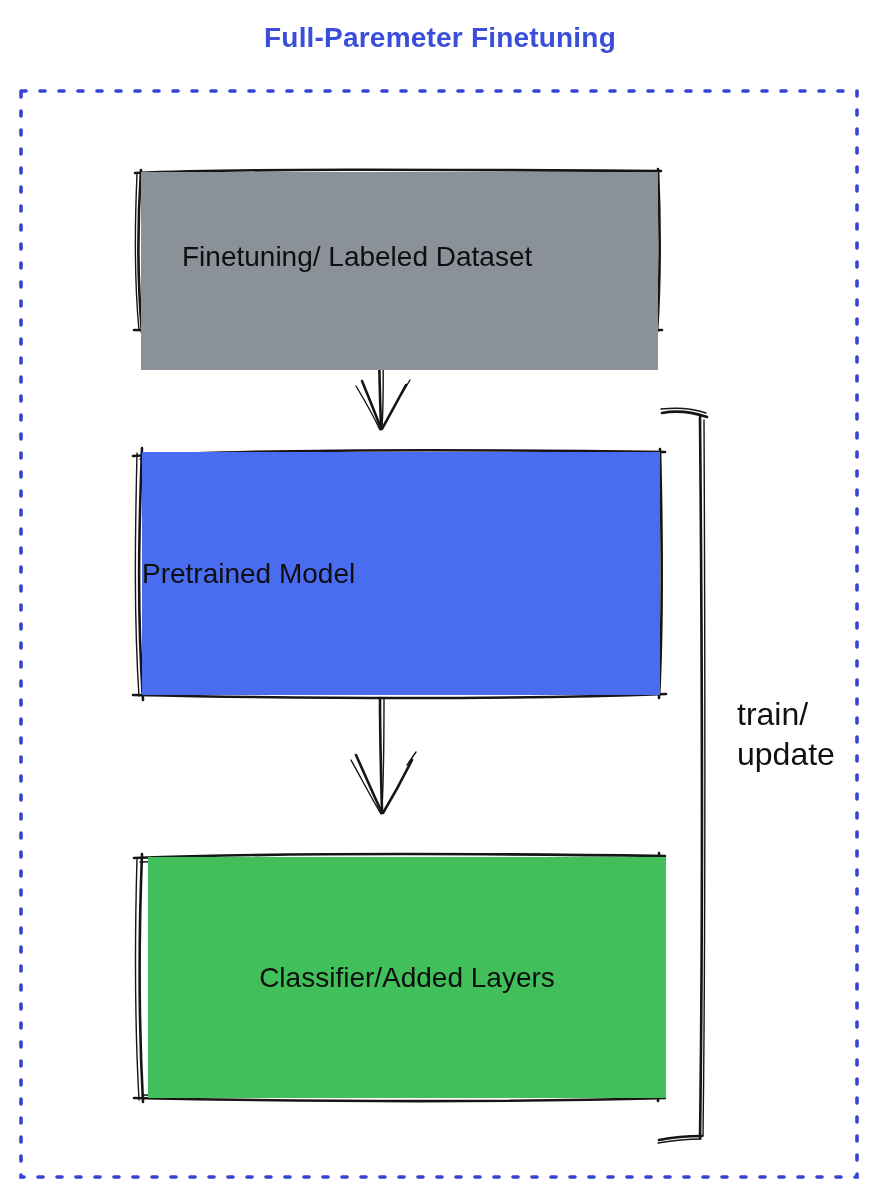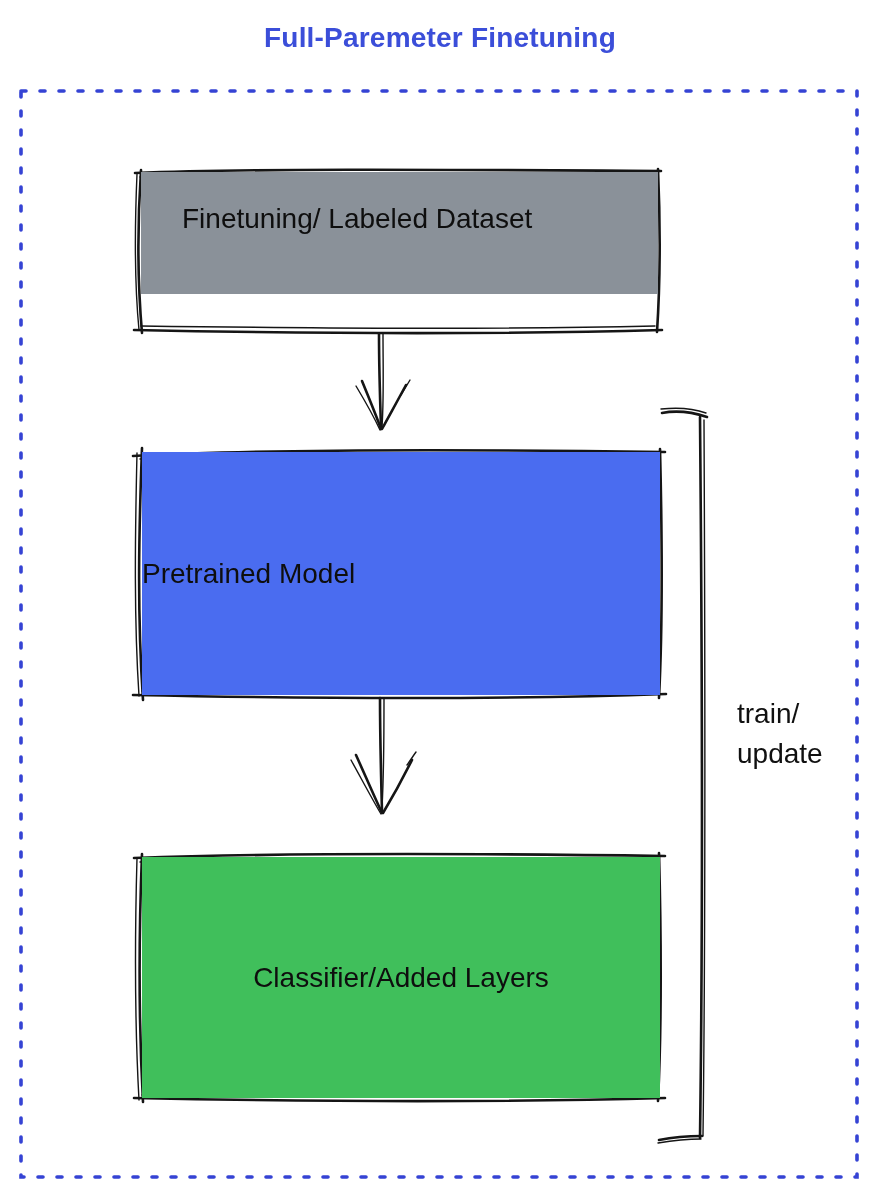--- a/index.html
+++ b/index.html
@@ -10,34 +10,34 @@
   .title{
     position:absolute;left:0;top:22px;width:100%;text-align:center;
     font-size:28px;color:#3b4ed9;font-weight:700;letter-spacing:.2px;
   }
   .overlay{position:absolute;left:0;top:0;width:880px;height:1200px;pointer-events:none;}
   .node{
     position:absolute;display:flex;box-sizing:border-box;
     color:#0e0e0e;font-size:28px;line-height:1.2;
   }
   .node-dataset{
-    left:141px;top:172px;width:517px;height:122px;background:#8a9199;
+    left:141px;top:172px;width:517px;height:198px;background:#8a9199;
     align-items:center;padding-left:41px;padding-bottom:28px;
   }
   .node-pretrained{
     left:142px;top:452px;width:518px;height:243px;background:#4a6cf0;
     align-items:center;justify-content:flex-start;
   }
   .node-classifier{
-    left:142px;top:857px;width:518px;height:241px;background:#40bf5b;
+    left:148px;top:857px;width:518px;height:241px;background:#40bf5b;
     align-items:center;justify-content:center;
   }
   .bracket-label{
     position:absolute;left:737px;top:694px;color:#101010;
-    font-size:28px;line-height:40px;
+    font-size:32px;line-height:40px;
   }
   svg path{fill:none;stroke:#151515;stroke-linecap:round;}
   svg .w1{stroke-width:2.6px;}
   svg .w2{stroke-width:1.4px;}
 </style>
 </head>
 <body>
 
 <div class="canvas">
 

